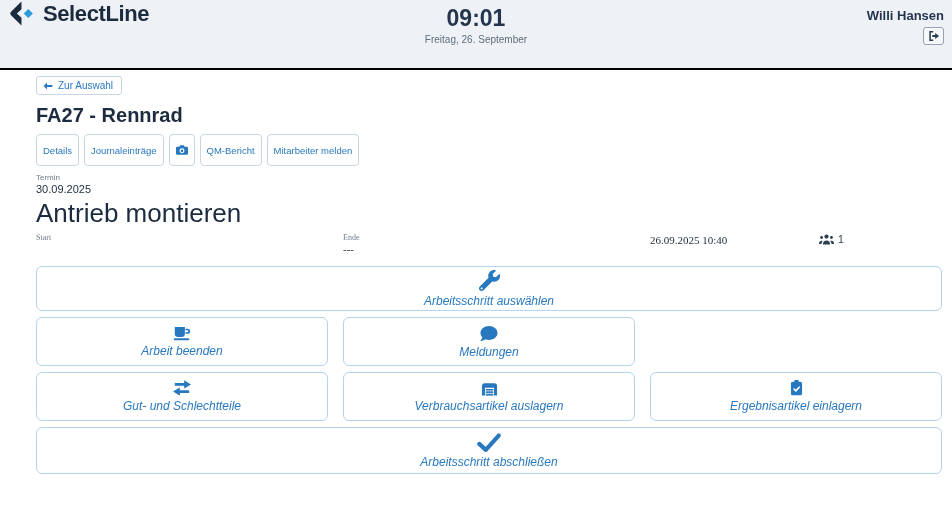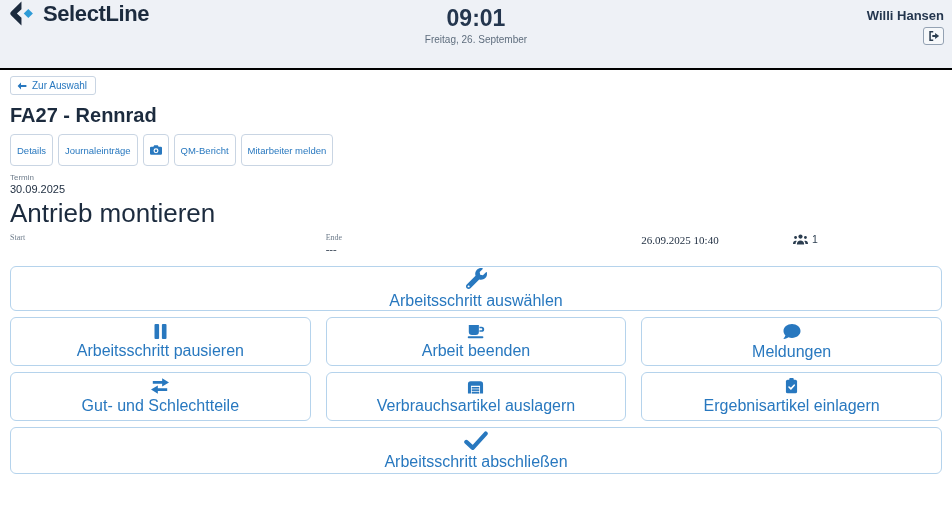--- a/index.html
+++ b/index.html
@@ -29,21 +29,21 @@
   .logout-btn {
     margin-top: 4px;
     width: 21px; height: 18px;
     border: 1px solid #94a2b3;
     border-radius: 3px;
     background: #f6f8fa;
     display: inline-flex; align-items: center; justify-content: center;
     cursor: pointer;
   }
   
-  .content { position: relative; padding: 0 10px; }
+  .content { position: relative; padding: 0 10px; margin-left: 26px; }
   .back-btn {
     margin-top: 6px;
     display: inline-flex; align-items: center; gap: 5px;
     border: 1px solid #c9d5e3; border-radius: 3px;
     background: #fff; color: #2878bf;
     font-size: 10px; padding: 3px 8px 3px 6px;
     cursor: pointer;
   }
   .order-title { font-size: 20px; font-weight: bold; color: #1c2b3e; margin-top: 9px; }
   .chips { display: flex; gap: 5px; margin-top: 7px; }
@@ -73,21 +73,21 @@
   .tiles { margin-top: 11px; display: flex; flex-direction: column; gap: 6px; }
   .tile-row { display: grid; grid-template-columns: 1fr 1fr 1fr; gap: 15px; }
   .tile {
     border: 1px solid #b5d3ec; border-radius: 6px; background: #fff;
     display: flex; flex-direction: column; align-items: center; justify-content: center;
     gap: 3px; cursor: pointer;
   }
   .tile-h45 { height: 45px; }
   .tile-h49 { height: 49px; }
   .tile-h47 { height: 47px; }
-  .tile-label { font-size: 16px; color: #2878bf; }
+  .tile-label { font-size: 12px; color: #2878bf; font-style: italic; }
   .icon { display: inline-flex; align-items: center; justify-content: center; }
 </style>
 </head>
 <body>
 
 <div class="header">
   <div class="brand">
     <span class="icon">
       <svg width="27" height="27" viewBox="0 0 26 26">
         <path d="M12 1.5 L2.2 11 q-2 2 0 4 L12 24.5 L12 17.2 L7.6 13 L12 8.8 Z" fill="#1c2b3e"></path>
@@ -190,29 +190,20 @@
         <svg width="21" height="21" viewBox="0 0 512 512" fill="#2878bf">
           <path d="M507.73 109.1c-2.24-9.03-13.54-12.09-20.12-5.51l-74.36 74.36-67.88-11.31-11.31-67.88 74.36-74.36c6.62-6.62 3.43-17.9-5.66-20.16-47.38-11.74-99.55.91-136.58 37.93-39.64 39.64-50.55 97.1-34.05 147.2L18.74 402.76c-24.99 24.99-24.99 65.51 0 90.5 24.99 24.99 65.51 24.99 90.5 0l213.21-213.21c50.12 16.71 107.47 5.68 147.37-34.22 37.07-37.07 49.7-89.32 37.91-136.73zM64 472c-13.25 0-24-10.75-24-24 0-13.26 10.75-24 24-24s24 10.74 24 24c0 13.25-10.75 24-24 24z"></path>
         </svg>
       </span>
       <span class="tile-label">Arbeitsschritt auswählen</span>
     </div>
 
     <div class="tile-row">
       <div class="tile tile-h49">
         <span class="icon">
-          <svg width="13" height="15" viewBox="0 0 13 15" fill="#2878bf">
-            <rect x="0.5" y="0" width="4.6" height="15" rx="1"></rect>
-            <rect x="7.9" y="0" width="4.6" height="15" rx="1"></rect>
-          </svg>
-        </span>
-        <span class="tile-label">Arbeitsschritt pausieren</span>
-      </div>
-      <div class="tile tile-h49">
-        <span class="icon">
           <svg width="18" height="15" viewBox="0 0 20 16" fill="#2878bf">
             <path d="M2 0.8 h11.2 v7.4 a3.6 3.6 0 0 1 -3.6 3.6 H5.6 A3.6 3.6 0 0 1 2 8.2 Z"></path>
             <path d="M13.8 2.6 h2.4 a2.9 2.9 0 0 1 0 5.8 h-2.4 V6.5 h2.2 a1 1 0 0 0 0 -2 h-2.2 Z"></path>
             <rect x="0.8" y="13.4" width="17.4" height="2.2" rx="1.1"></rect>
           </svg>
         </span>
         <span class="tile-label">Arbeit beenden</span>
       </div>
       <div class="tile tile-h49">
         <span class="icon">

